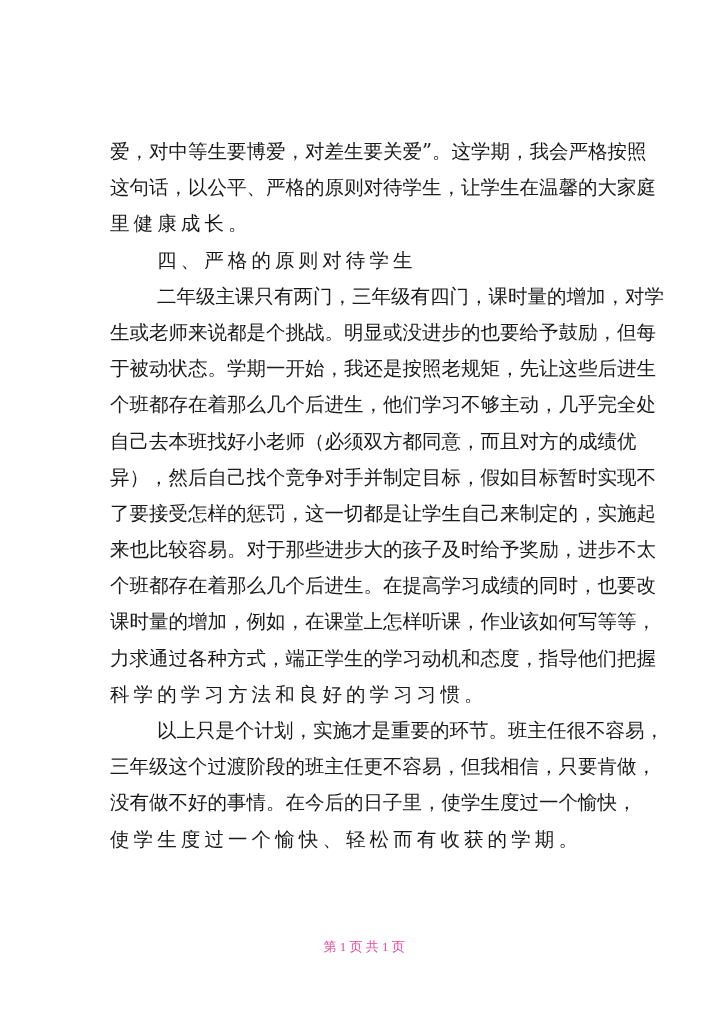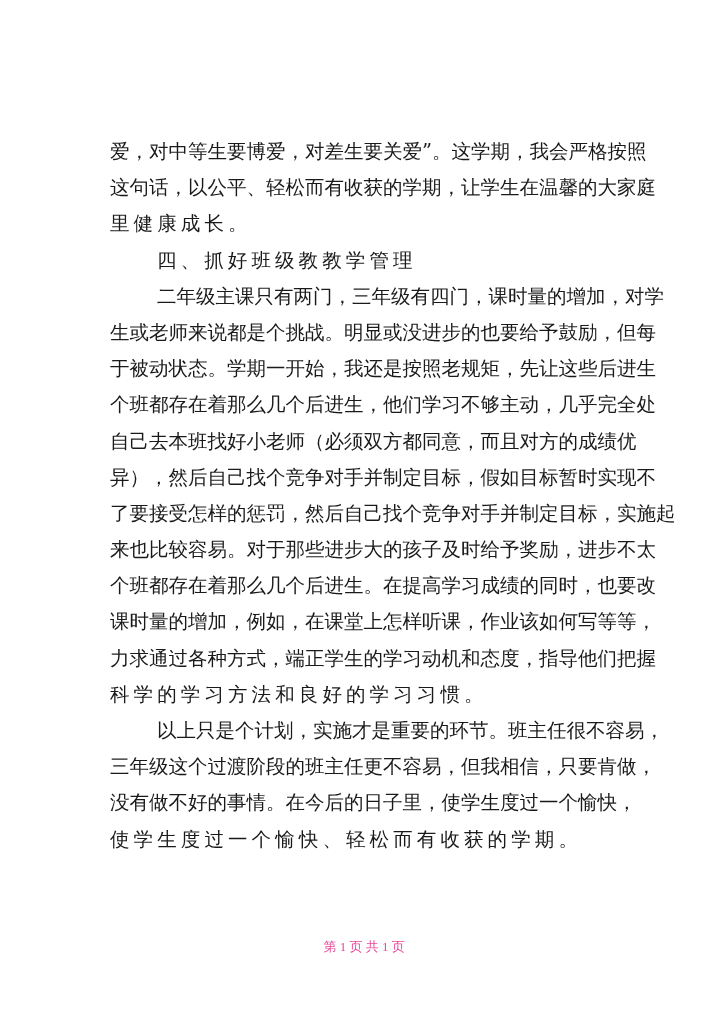--- a/index.html
+++ b/index.html
@@ -57,36 +57,36 @@
     }
   </style>
 </head>
 <body>
 
 <div class="page">
   <div class="body-text">
 
     <div>
       <div class="line">爱，对中等生要博爱，对差生要关爱”。这学期，我会严格按照</div>
-      <div class="line">这句话，以公平、轻松而有收获的学期，让学生在温馨的大家庭</div>
+      <div class="line">这句话，以公平、严格的原则对待学生，让学生在温馨的大家庭</div>
       <div class="line last">里健康成长。</div>
     </div>
 
     <div>
-      <div class="line last indent">四、抓好班级教教学管理</div>
+      <div class="line last indent">四、严格的原则对待学生</div>
     </div>
 
     <div>
       <div class="line indent">二年级主课只有两门，三年级有四门，课时量的增加，对学</div>
       <div class="line">生或老师来说都是个挑战。明显或没进步的也要给予鼓励，但每</div>
       <div class="line">于被动状态。学期一开始，我还是按照老规矩，先让这些后进生</div>
       <div class="line">个班都存在着那么几个后进生，他们学习不够主动，几乎完全处</div>
       <div class="line">自己去本班找好小老师（必须双方都同意，而且对方的成绩优</div>
       <div class="line">异），然后自己找个竞争对手并制定目标，假如目标暂时实现不</div>
-      <div class="line">了要接受怎样的惩罚，然后自己找个竞争对手并制定目标，实施起</div>
+      <div class="line">了要接受怎样的惩罚，这一切都是让学生自己来制定的，实施起</div>
       <div class="line">来也比较容易。对于那些进步大的孩子及时给予奖励，进步不太</div>
       <div class="line">个班都存在着那么几个后进生。在提高学习成绩的同时，也要改</div>
       <div class="line">课时量的增加，例如，在课堂上怎样听课，作业该如何写等等，</div>
       <div class="line">力求通过各种方式，端正学生的学习动机和态度，指导他们把握</div>
       <div class="line last">科学的学习方法和良好的学习习惯。</div>
     </div>
 
     <div>
       <div class="line indent">以上只是个计划，实施才是重要的环节。班主任很不容易，</div>
       <div class="line">三年级这个过渡阶段的班主任更不容易，但我相信，只要肯做，</div>

